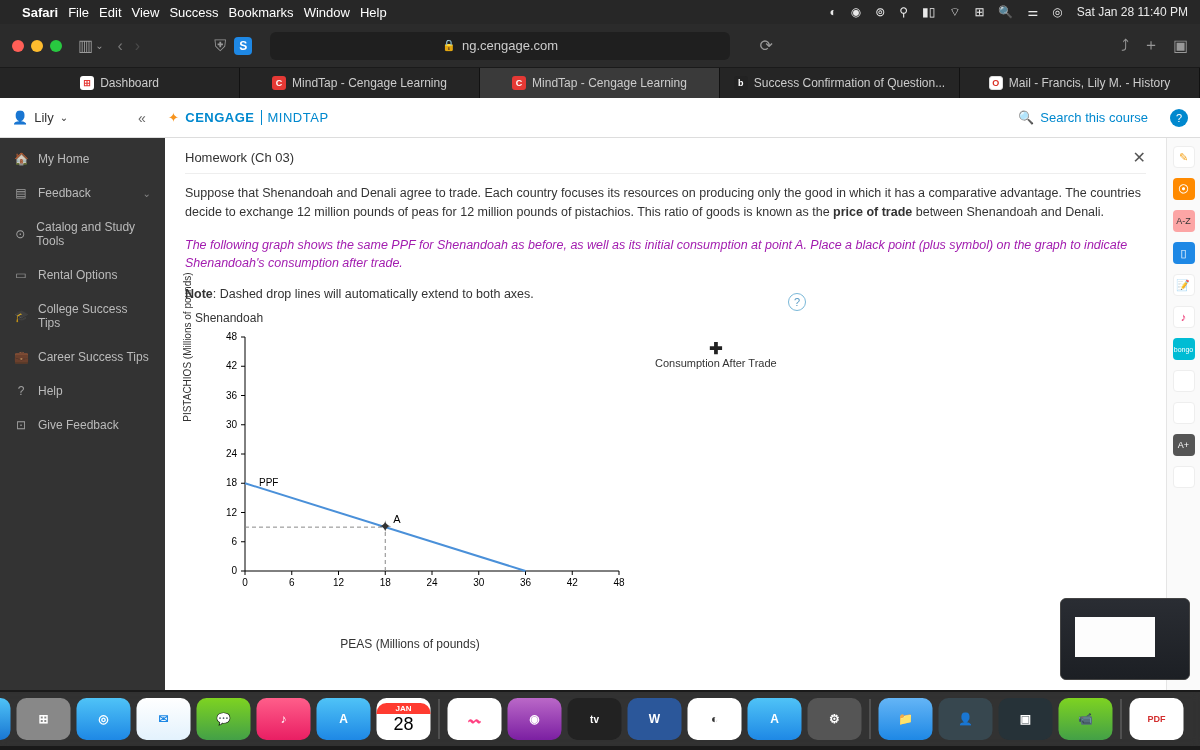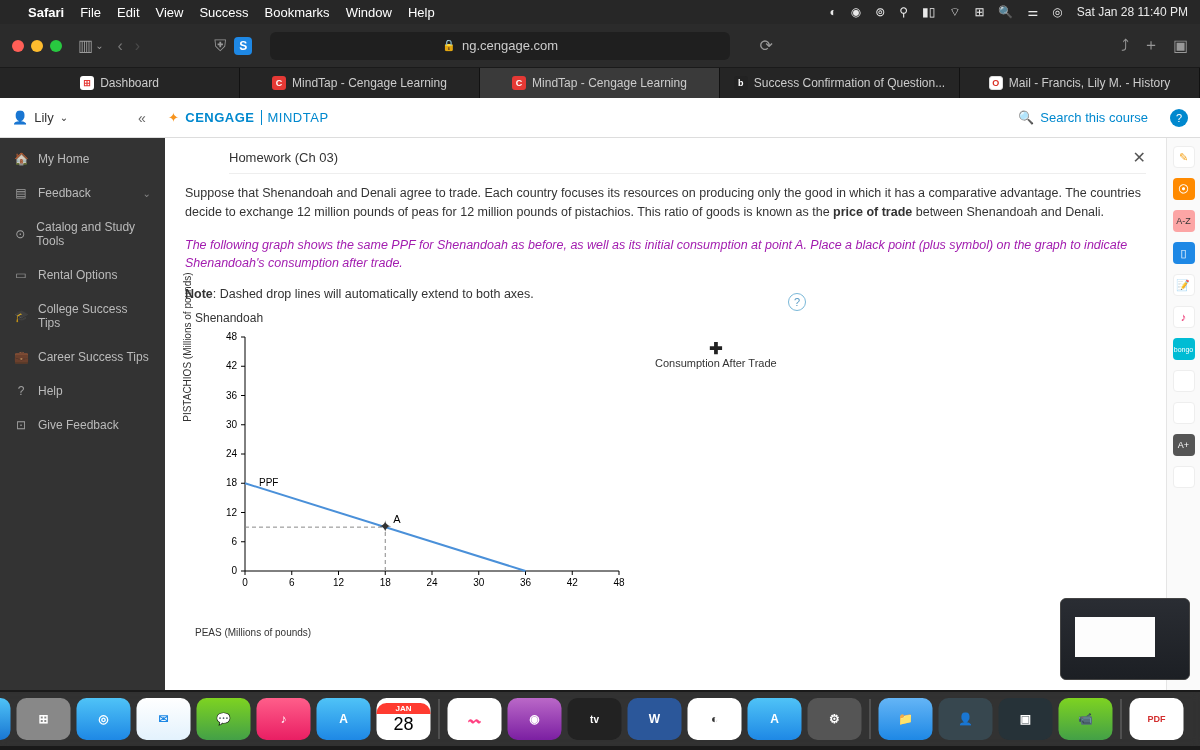--- a/index.html
+++ b/index.html
@@ -1,19 +1,19 @@
 <!DOCTYPE html>
 <html><head>
 <meta charset="utf-8">
 <style>
 * { margin: 0; padding: 0; box-sizing: border-box; font-family: -apple-system, BlinkMacSystemFont, "Segoe UI", Arial, sans-serif; }
 body { width: 1200px; height: 750px; overflow: hidden; background: #1a1a1a; position: relative; }
 
 
-.menubar { height: 24px; background: rgba(40,40,40,0.95); color: #fff; display: flex; align-items: center; padding: 0 12px; font-size: 13px; gap: 16px; }
+.menubar { height: 24px; background: rgba(40,40,40,0.95); color: #fff; display: flex; align-items: center; padding: 0 12px; font-size: 13px; gap: 10px; }
 .menubar .apple { font-size: 14px; }
 .menubar-right { margin-left: auto; display: flex; align-items: center; gap: 14px; font-size: 12px; }
 .menubar-right span { opacity: 0.9; }
 
 
 .browser-chrome { height: 44px; background: #2b2b2b; display: flex; align-items: center; padding: 0 12px; gap: 8px; border-bottom: 1px solid #1a1a1a; }
 .traffic-lights { display: flex; gap: 7px; margin-right: 8px; }
 .tl { width: 12px; height: 12px; border-radius: 50%; }
 .tl.red { background: #ff5f57; } .tl.yellow { background: #febc2e; } .tl.green { background: #28c840; }
 .sidebar-toggle { color: #999; display:flex; align-items:center; gap:2px; }
@@ -43,35 +43,35 @@
 .help-q { width:18px; height:18px; border-radius:50%; background:#0088ce; color:#fff; font-size:11px; display:flex; align-items:center; justify-content:center; margin-left:12px; }
 
 
 .main-area { display:flex; height: calc(750px - 24px - 44px - 30px - 40px - 60px); background:#fff; }
 .left-nav { width: 165px; background: #333; color: #bbb; font-size: 12px; padding-top: 4px; }
 .left-nav .nav-item { display:flex; align-items:center; gap:10px; padding: 10px 14px; cursor:pointer; }
 .nav-icon { width:14px; text-align:center; opacity:.8; }
 .chev { margin-left:auto; font-size:10px; opacity:.6; }
 
 .content { flex:1; background:#fff; position:relative; overflow:hidden; padding: 8px 20px 0 20px; font-size: 12.5px; color:#333; }
-.hw-title { font-size:13px; padding: 4px 0 8px; color:#333; border-bottom:1px solid #eee; margin-bottom:10px; position:relative;margin-left:44px; }
+.hw-title { font-size:13px; padding: 4px 0 8px; color:#333; border-bottom:1px solid #eee; margin-bottom:10px; position:relative; }
 .close-x { position:absolute; right:0; top:2px; color:#555; font-size:16px; cursor:pointer; }
 .para { line-height:1.5; margin-bottom:14px; }
 .para em, .italic { font-style: italic; color:#a21caf; }
 .note { margin-bottom: 10px; }
 .bold { font-weight:bold; }
 
 
 .chart-wrap { position:relative; margin-left: 10px; margin-top: 6px; }
 .chart-title { text-align:left; width:430px; font-size:12px; margin-bottom:6px; }
 .help-circ { position:absolute; right: 340px; top: -18px; width:18px; height:18px; border:1px solid #7ab8d8; color:#5a9bc4; border-radius:50%; font-size:11px; display:flex; align-items:center; justify-content:center; }
 .chart { position:relative; width: 430px; height: 290px; }
 .chart svg { position:absolute; left:0; top:0; }
 .ylabel { position:absolute; left:-8px; top:50%; transform: rotate(-90deg) translateX(40%); transform-origin: left center; font-size:10px; white-space:nowrap; }
-.xlabel { text-align:left; font-size:10px; width: 430px; margin-top: 6px; }
+.xlabel { text-align:center; font-size:12px; width: 430px; margin-top: 16px; }
 .legend-tool { position:absolute; left: 460px; top: 30px; font-size:11px; text-align:center; }
 .legend-tool .plus { font-size:16px; font-weight:bold; color:#222; line-height:1; }
 .para2 { margin-top: 14px; }
 
 
 .right-rail { width: 34px; background: #fafafa; border-left:1px solid #e5e5e5; display:flex; flex-direction:column; align-items:center; gap:10px; padding-top:8px; }
 .rail-ic { width:22px; height:22px; border-radius:4px; display:flex; align-items:center; justify-content:center; font-size:11px; color:#fff; }
 
 
 .dock { position:absolute; bottom:4px; left:50%; transform:translateX(-50%); height:54px; background: rgba(80,80,80,0.45); border-radius:14px; display:flex; align-items:center; gap:6px; padding:4px 10px; backdrop-filter: blur(4px); }

